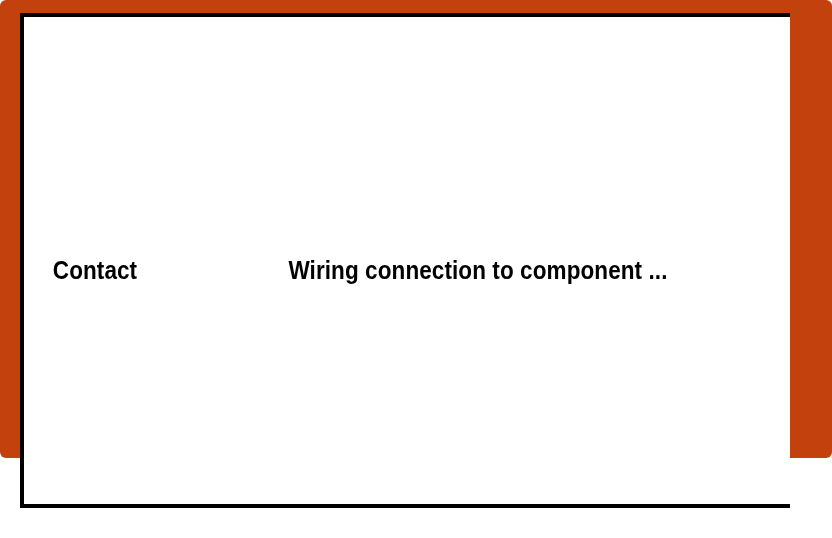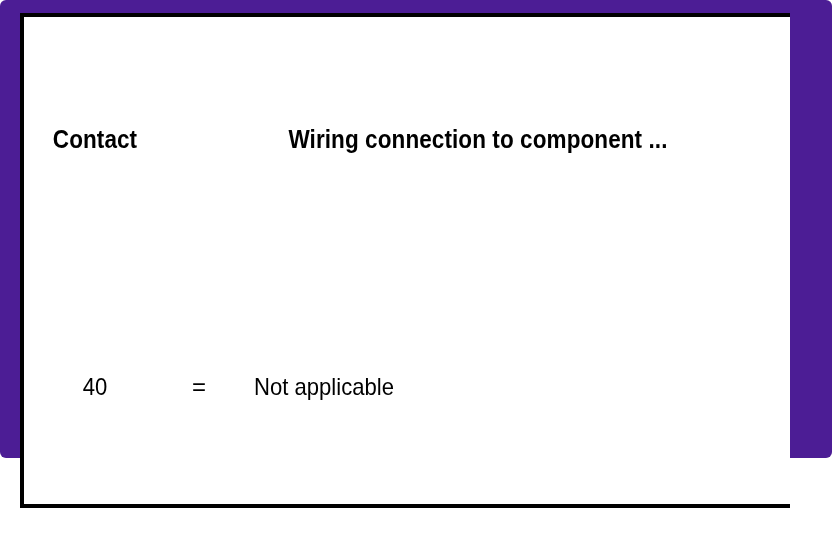--- a/index.html
+++ b/index.html
@@ -12,21 +12,21 @@
     height: 538px;
     overflow: hidden;
     font-family: "Liberation Sans", "DejaVu Sans", sans-serif;
     color: #000000;
   }
 
   #page {
     position: relative;
     width: 832px;
     height: 458px;
-    background: #4c1d95;
+    background: #c2410c;
     border-radius: 6px;
   }
 
   
   #wiring-table {
     position: absolute;
     left: 20px;
     top: 13px;
     width: 770px;
     height: 495px;
@@ -142,29 +142,18 @@
             <span class="hdr-text hdr-contact">Contact</span>
           </td>
           <td class="cell-desc">
             <span class="hdr-text hdr-desc">Wiring connection to component ...</span>
           </td>
         </tr>
 
 
 
 
-        <tr class="body-row">
-          <td class="cell-contact">
-            <span class="contact-num">40</span>
-          </td>
-          <td class="cell-desc">
-            <span class="desc-cell-inner">
-              <span class="eq-sign">=</span>
-              <span class="desc-text">Not applicable</span>
-            </span>
-          </td>
-        </tr>
 
       </tbody>
     </table>
   </div>
 
 </div>
 
 </body></html>

